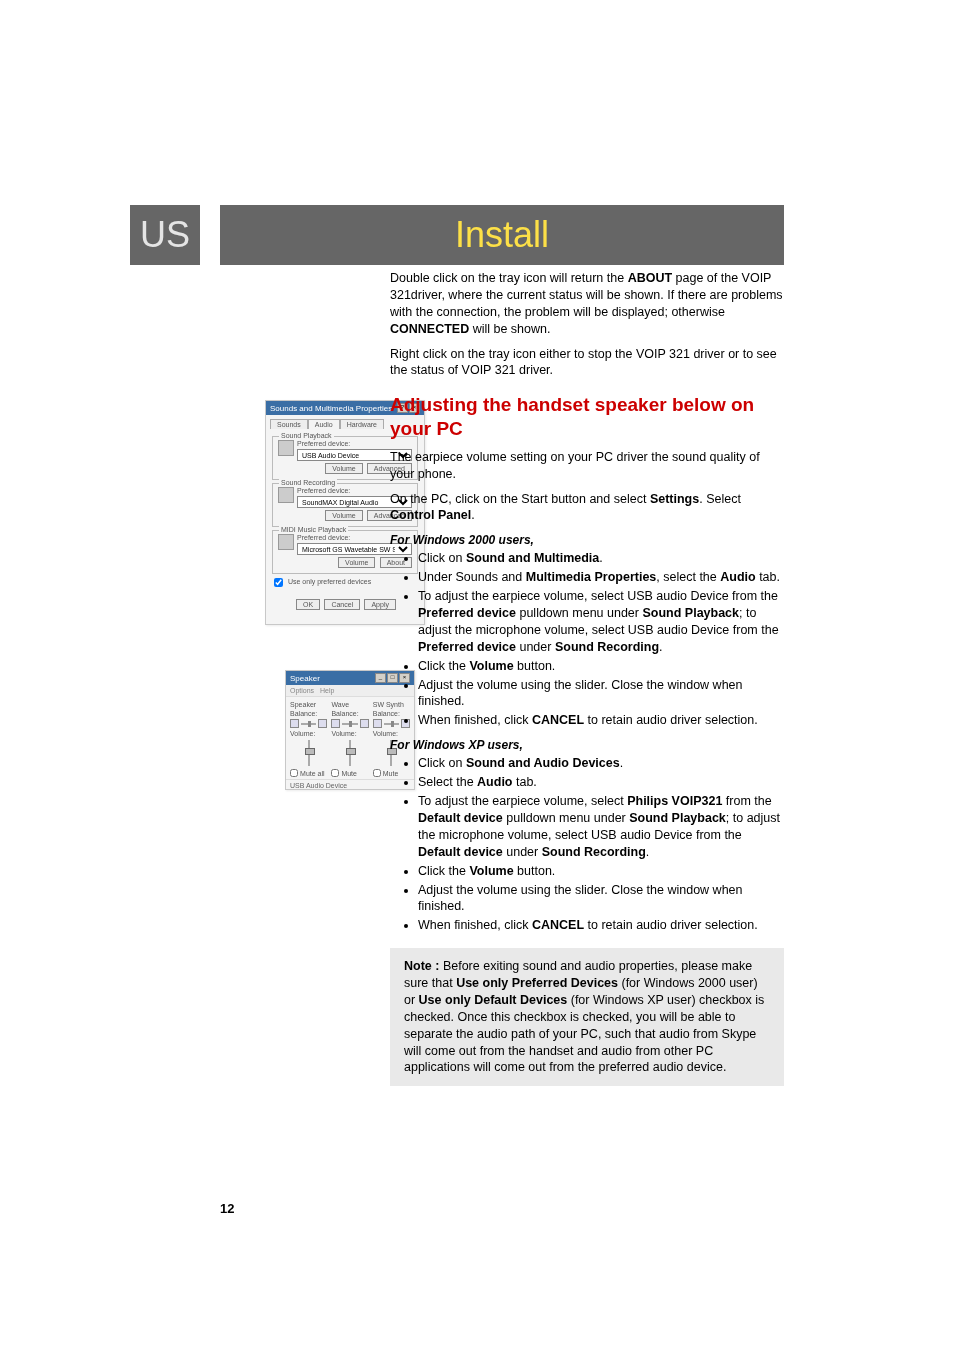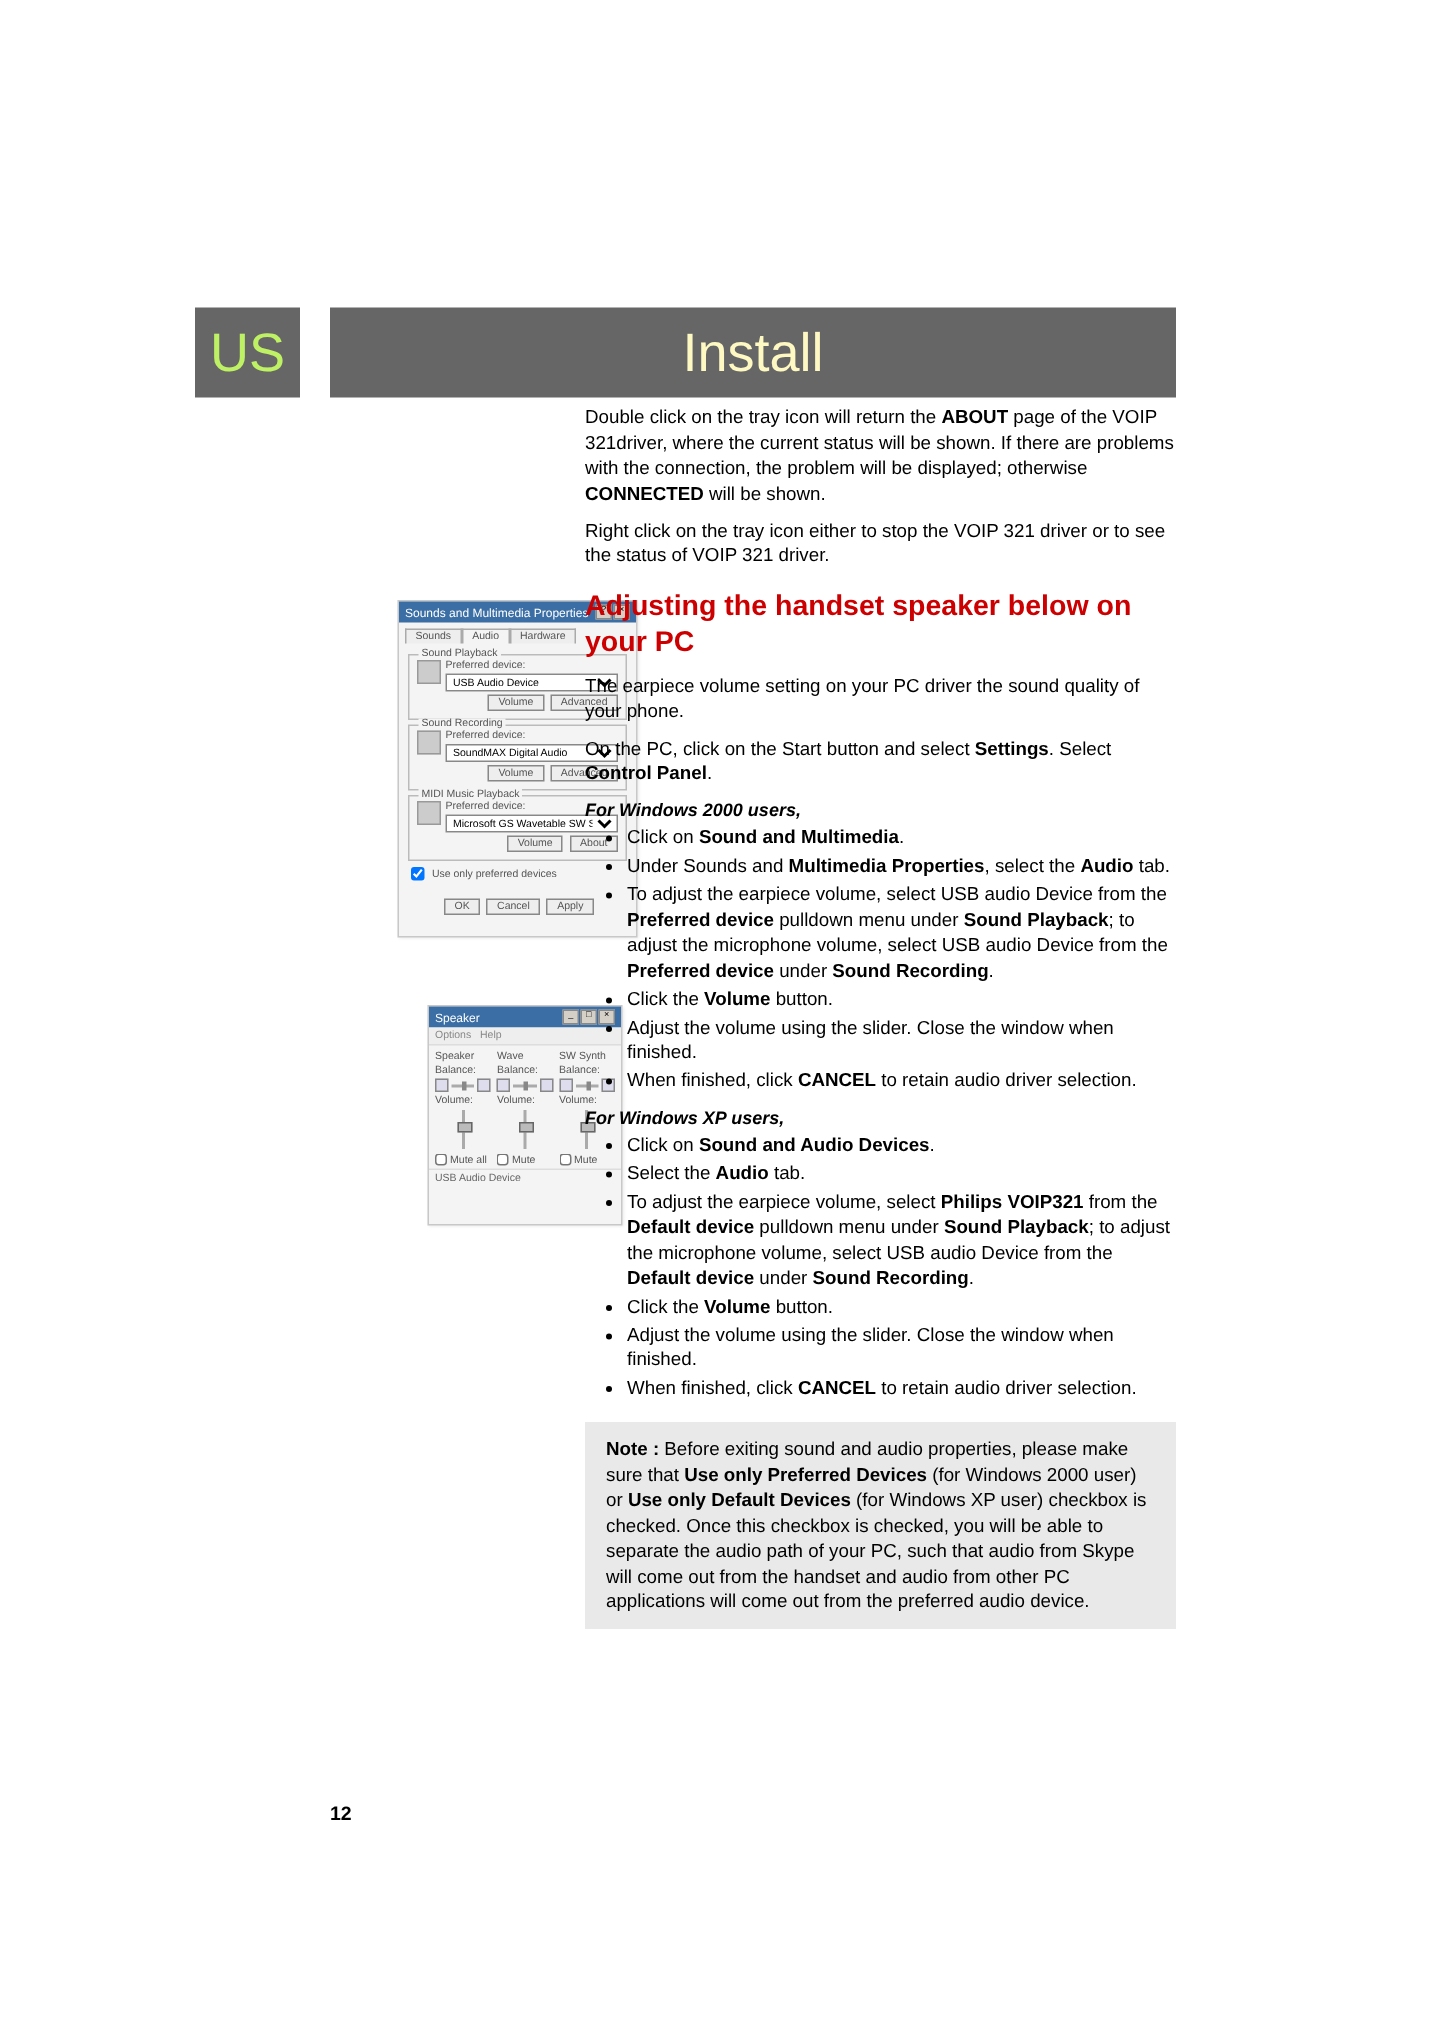--- a/index.html
+++ b/index.html
@@ -23,32 +23,32 @@
     top: 205px;
     left: 130px;
     right: 170px;
     height: 60px;
     display: flex;
     align-items: stretch;
   }
   .badge {
     width: 70px;
     background: #666;
-    color: #bef264;
+    color: #e5e5e5;
     font-size: 36px;
     font-weight: normal;
     display: flex;
     align-items: center;
     justify-content: center;
     font-family: Arial, sans-serif;
   }
   .title-bar {
     flex: 1;
     background: #666;
-    color: #fef9c3;
+    color: #fde047;
     font-size: 36px;
     display: flex;
     align-items: center;
     justify-content: center;
     margin-left: 20px;
     font-family: Arial, sans-serif;
   }
   .content {
     position: absolute;
     top: 270px;
@@ -99,21 +99,21 @@
     position: absolute;
     background: #f4f4f4;
     border: 1px solid #c8c8c8;
     box-shadow: 1px 1px 2px rgba(0,0,0,0.08);
     font-size: 8px;
     color: #555;
     box-sizing: border-box;
     margin-left: 45px;
   }
   .shot1 { top: 400px; left: 220px; width: 160px; height: 225px; }
-  .shot2 { top: 670px; left: 240px; width: 130px; height: 147px; }
+  .shot2 { top: 670px; left: 240px; width: 130px; height: 120px; }
   .shot .win-title {
     background: #3a6ea5;
     color: #fff;
     font-size: 8px;
     padding: 2px 4px;
     display: flex;
     justify-content: space-between;
     align-items: center;
   }
   .shot .win-title .wbtns {

